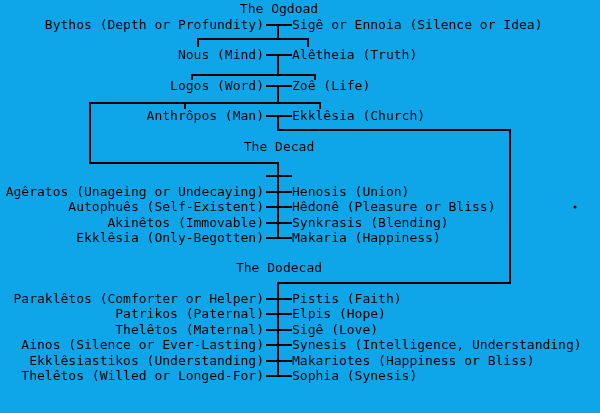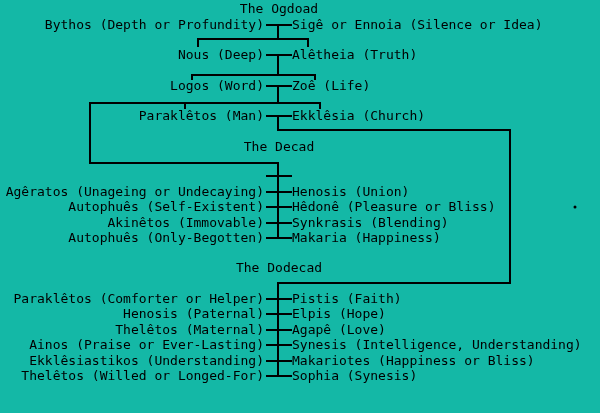--- a/index.html
+++ b/index.html
@@ -1,20 +1,20 @@
 <!DOCTYPE html>
 <html><head>
 <meta charset="utf-8">
 <style>
   html, body { margin: 0; padding: 0; background: #ffffff; }
   .canvas {
     position: relative;
     width: 600px;
     height: 413px;
-    background: #14b8a6;
+    background: #0ea5e9;
     color: #000000;
     font-family: "DejaVu Sans Mono", "Liberation Mono", monospace;
     font-size: 13px;
     overflow: hidden;
   }
   .lines-svg {
     position: absolute;
     top: 0; left: 0;
     width: 600px; height: 413px;
   }
@@ -69,63 +69,63 @@
 
   <div class="title" style="top:0px">The Ogdoad</div>
   <div class="title" style="top:138px">The Decad</div>
   <div class="title" style="top:259px">The Dodecad</div>
 
   <div class="row" style="top:16px">
     <span class="lname">Bythos (Depth or Profundity)</span>
     <span class="rname">Sigê or Ennoia (Silence or Idea)</span>
   </div>
   <div class="row" style="top:46px">
-    <span class="lname">Nous (Deep)</span>
+    <span class="lname">Nous (Mind)</span>
     <span class="rname">Alêtheia (Truth)</span>
   </div>
   <div class="row" style="top:77px">
     <span class="lname">Logos (Word)</span>
     <span class="rname">Zoê (Life)</span>
   </div>
   <div class="row" style="top:107px">
-    <span class="lname">Paraklêtos (Man)</span>
+    <span class="lname">Anthrôpos (Man)</span>
     <span class="rname">Ekklêsia (Church)</span>
   </div>
 
   <div class="row" style="top:182.5px">
     <span class="lname">Agêratos (Unageing or Undecaying)</span>
     <span class="rname">Henosis (Union)</span>
   </div>
   <div class="row" style="top:198px">
     <span class="lname">Autophuês (Self-Existent)</span>
     <span class="rname">Hêdonê (Pleasure or Bliss)</span>
   </div>
   <div class="row" style="top:213.5px">
     <span class="lname">Akinêtos (Immovable)</span>
     <span class="rname">Synkrasis (Blending)</span>
   </div>
   <div class="row" style="top:229px">
-    <span class="lname">Autophuês (Only-Begotten)</span>
+    <span class="lname">Ekklêsia (Only-Begotten)</span>
     <span class="rname">Makaria (Happiness)</span>
   </div>
 
   <div class="row" style="top:289.5px">
     <span class="lname">Paraklêtos (Comforter or Helper)</span>
     <span class="rname">Pistis (Faith)</span>
   </div>
   <div class="row" style="top:305px">
-    <span class="lname">Henosis (Paternal)</span>
+    <span class="lname">Patrikos (Paternal)</span>
     <span class="rname">Elpis (Hope)</span>
   </div>
   <div class="row" style="top:320.5px">
     <span class="lname">Thelêtos (Maternal)</span>
-    <span class="rname">Agapê (Love)</span>
+    <span class="rname">Sigê (Love)</span>
   </div>
   <div class="row" style="top:336px">
-    <span class="lname">Ainos (Praise or Ever-Lasting)</span>
+    <span class="lname">Ainos (Silence or Ever-Lasting)</span>
     <span class="rname">Synesis (Intelligence, Understanding)</span>
   </div>
   <div class="row" style="top:351.5px">
     <span class="lname">Ekklêsiastikos (Understanding)</span>
     <span class="rname">Makariotes (Happiness or Bliss)</span>
   </div>
   <div class="row" style="top:367px">
     <span class="lname">Thelêtos (Willed or Longed-For)</span>
     <span class="rname">Sophia (Synesis)</span>
   </div>

